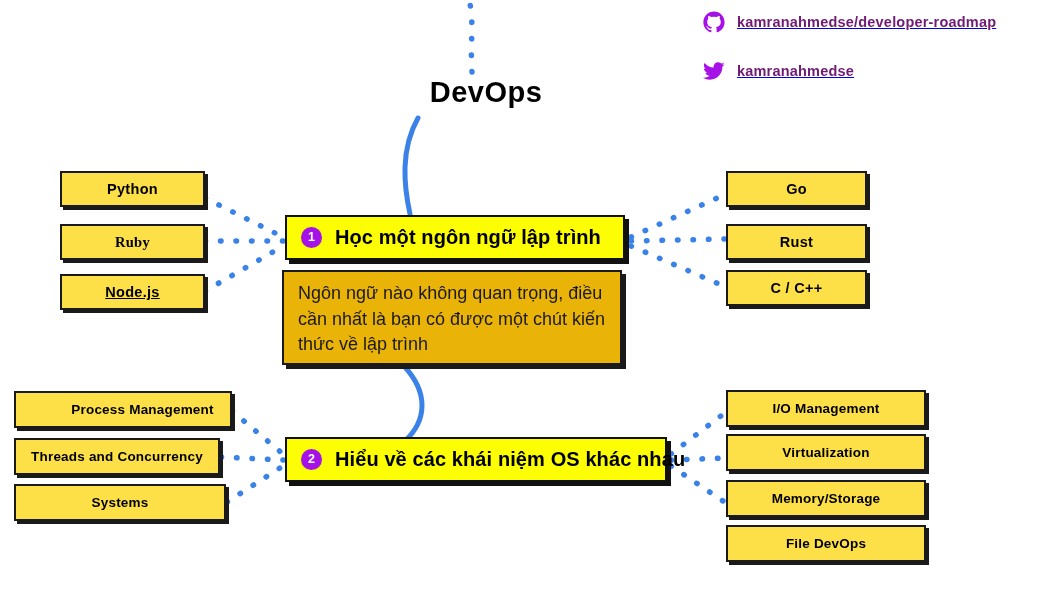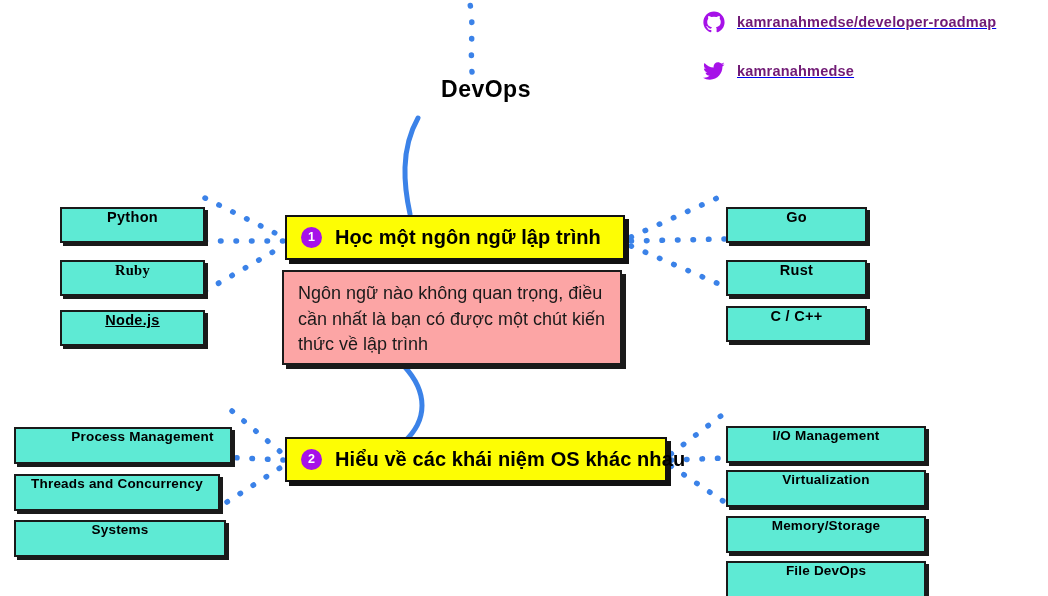--- a/index.html
+++ b/index.html
@@ -27,21 +27,21 @@
     pointer-events: none;
   }
 
   
   .title {
     position: absolute;
     left: 386px;
     top: 76px;
     width: 200px;
     text-align: center;
-    font-size: 23px;
+    font-size: 29px;
     font-weight: bold;
     color: #000000;
     letter-spacing: 0.5px;
   }
 
   
   .social {
     position: absolute;
     display: flex;
     align-items: center;
@@ -59,30 +59,30 @@
     color: #701a75;
     white-space: nowrap;
     letter-spacing: 0.2px;
   }
   #social-github { left: 703px; top: 11px; }
   #social-twitter { left: 703px; top: 60px; }
 
   
   .leaf {
     position: absolute;
-    background: #5eead4;
+    background: #fde047;
     border: 2px solid #1a1a1a;
     box-shadow: 3px 3px 0 #1a1a1a;
     display: flex;
+    align-items: center;
     justify-content: center;
     box-sizing: border-box;
     color: #000000;
     font-weight: bold;
     white-space: nowrap;
-    margin-top: 36px;
   }
   .leaf.lang {
     font-size: 14.5px;
     letter-spacing: 0.3px;
   }
   .leaf.os {
     font-size: 13.5px;
     letter-spacing: 0.2px;
   }
 
@@ -116,21 +116,21 @@
     font-size: 20px;
     font-weight: bold;
     color: #000000;
     white-space: nowrap;
     letter-spacing: 0.1px;
   }
 
   
   .note {
     position: absolute;
-    background: #fca5a5;
+    background: #eab308;
     border: 2px solid #1a1a1a;
     box-shadow: 4px 4px 0 #1a1a1a;
     box-sizing: border-box;
     padding: 9px 14px 10px 14px;
     font-size: 18px;
     line-height: 1.42;
     color: #1a1a1a;
     font-weight: normal;
   }
 </style>

